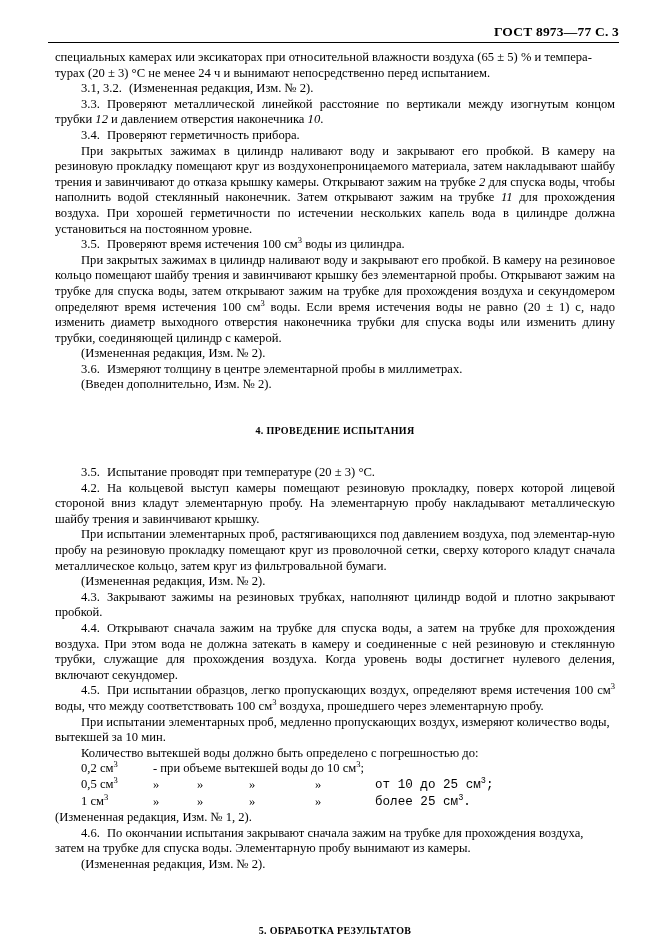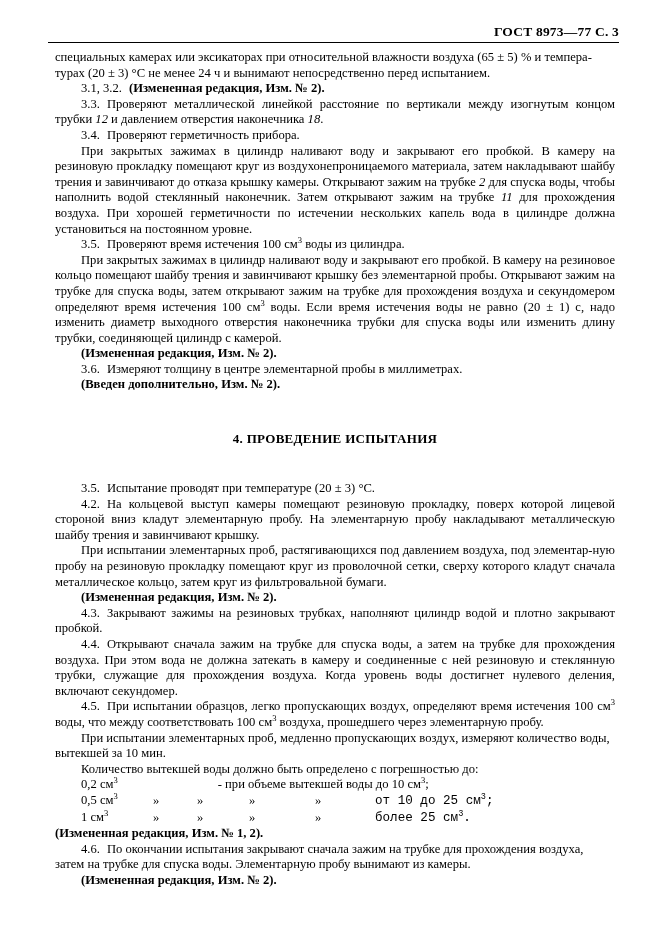--- a/index.html
+++ b/index.html
@@ -60,35 +60,35 @@
     line-height: 15.6px;
     text-align: justify;
     text-justify: inter-word;
     hyphens: manual;
     -webkit-hyphens: manual;
   }
   p.indent { text-indent: 26px; }
   p.noindent { text-indent: 0; }
   p.lastline-left { text-align: left; }
 
-  b, .bold { font-weight: bold; }
+  b, .bold { font-weight: normal; }
   i, .ital { font-style: italic; }
 
   sup {
     font-size: 0.68em;
     vertical-align: super;
     line-height: 0;
   }
 
   
   .section-heading {
-    margin: 12px;
+    margin: 4px;
     text-align: center;
     font-weight: bold;
-    font-size: 13px;
+    font-size: 10px;
     line-height: 16px;
     letter-spacing: 0.3px;
   }
   .sp-before-h4 { height: 26px; }
   .sp-after-h4  { height: 22px; }
   .sp-before-h5 { height: 46px; }
   .sp-after-h5  { height: 24px; }
 
   
   .ditto-table {
@@ -102,40 +102,40 @@
     padding: 0;
     white-space: nowrap;
     vertical-align: baseline;
   }
   .ditto-table td.c-val   { width: 72px; margin-top: 28px; }
   .ditto-table td.c-d1    { width: 44px; text-align: left; }
   .ditto-table td.c-d2    { width: 52px; text-align: left; }
   .ditto-table td.c-d3    { width: 66px; text-align: left; }
   .ditto-table td.c-d4    { width: 60px; text-align: left; }
   .ditto-table td.c-desc  { text-align: left; font-family: Liberation Mono, monospace; }
-  .ditto-table td.c-descfull { text-align: center; margin-top: 10px; }
+  .ditto-table td.c-descfull { text-align: left; margin-top: 10px; }
   .gapsp { display: inline-block; width: 7px; }
 </style>
 </head>
 <body>
 
 <div class="page">
 
   <div class="page-header">
     <span class="hdr-text">ГОСТ 8973—77 С. 3</span>
     <span class="hdr-rule"></span>
   </div>
 
   <div class="content">
 
     <p class="para noindent"><span>специальных камерах или эксикаторах при относительной влажности воздуха (65 ± 5) % и темпера-</span><br><span>турах (20 ± 3) °С не менее 24 ч и вынимают непосредственно перед испытанием.</span></p>
 
     <p class="para indent lastline-left"><span>3.1, 3.2.</span><span class="gapsp"></span><b>(Измененная редакция, Изм. № 2).</b></p>
 
-    <p class="para indent"><span>3.3.</span><span class="gapsp"></span><span>Проверяют металлической линейкой расстояние по вертикали между изогнутым концом трубки</span> <i>12</i> <span>и давлением отверстия наконечника</span> <i>18</i><span>.</span></p>
+    <p class="para indent"><span>3.3.</span><span class="gapsp"></span><span>Проверяют металлической линейкой расстояние по вертикали между изогнутым концом трубки</span> <i>12</i> <span>и давлением отверстия наконечника</span> <i>10</i><span>.</span></p>
 
     <p class="para indent lastline-left"><span>3.4.</span><span class="gapsp"></span><span>Проверяют герметичность прибора.</span></p>
 
     <p class="para indent"><span>При закрытых зажимах в цилиндр наливают воду и закрывают его пробкой. В камеру на резиновую прокладку помещают круг из воздухонепроницаемого материала, затем накладывают шайбу трения и завинчивают до отказа крышку камеры. Открывают зажим на трубке</span> <i>2</i> <span>для спуска воды, чтобы наполнить водой стеклянный наконечник. Затем открывают зажим на трубке</span> <i>11</i> <span>для прохождения воздуха. При хорошей герметичности по истечении нескольких капель вода в цилиндре должна установиться на постоянном уровне.</span></p>
 
     <p class="para indent lastline-left"><span>3.5.</span><span class="gapsp"></span><span>Проверяют время истечения 100 см</span><sup>3</sup><span> воды из цилиндра.</span></p>
 
     <p class="para indent"><span>При закрытых зажимах в цилиндр наливают воду и закрывают его пробкой. В камеру на резиновое кольцо помещают шайбу трения и завинчивают крышку без элементарной пробы. Открывают зажим на трубке для спуска воды, затем открывают зажим на трубке для прохождения воздуха и секундомером определяют время истечения 100 см</span><sup>3</sup><span> воды. Если время истечения воды не равно (20 ± 1) с, надо изменить диаметр выходного отверстия наконечника трубки для спуска воды или изменить длину трубки, соединяющей цилиндр с камерой.</span></p>
 
     <p class="para indent lastline-left"><b>(Измененная редакция, Изм. № 2).</b></p>

